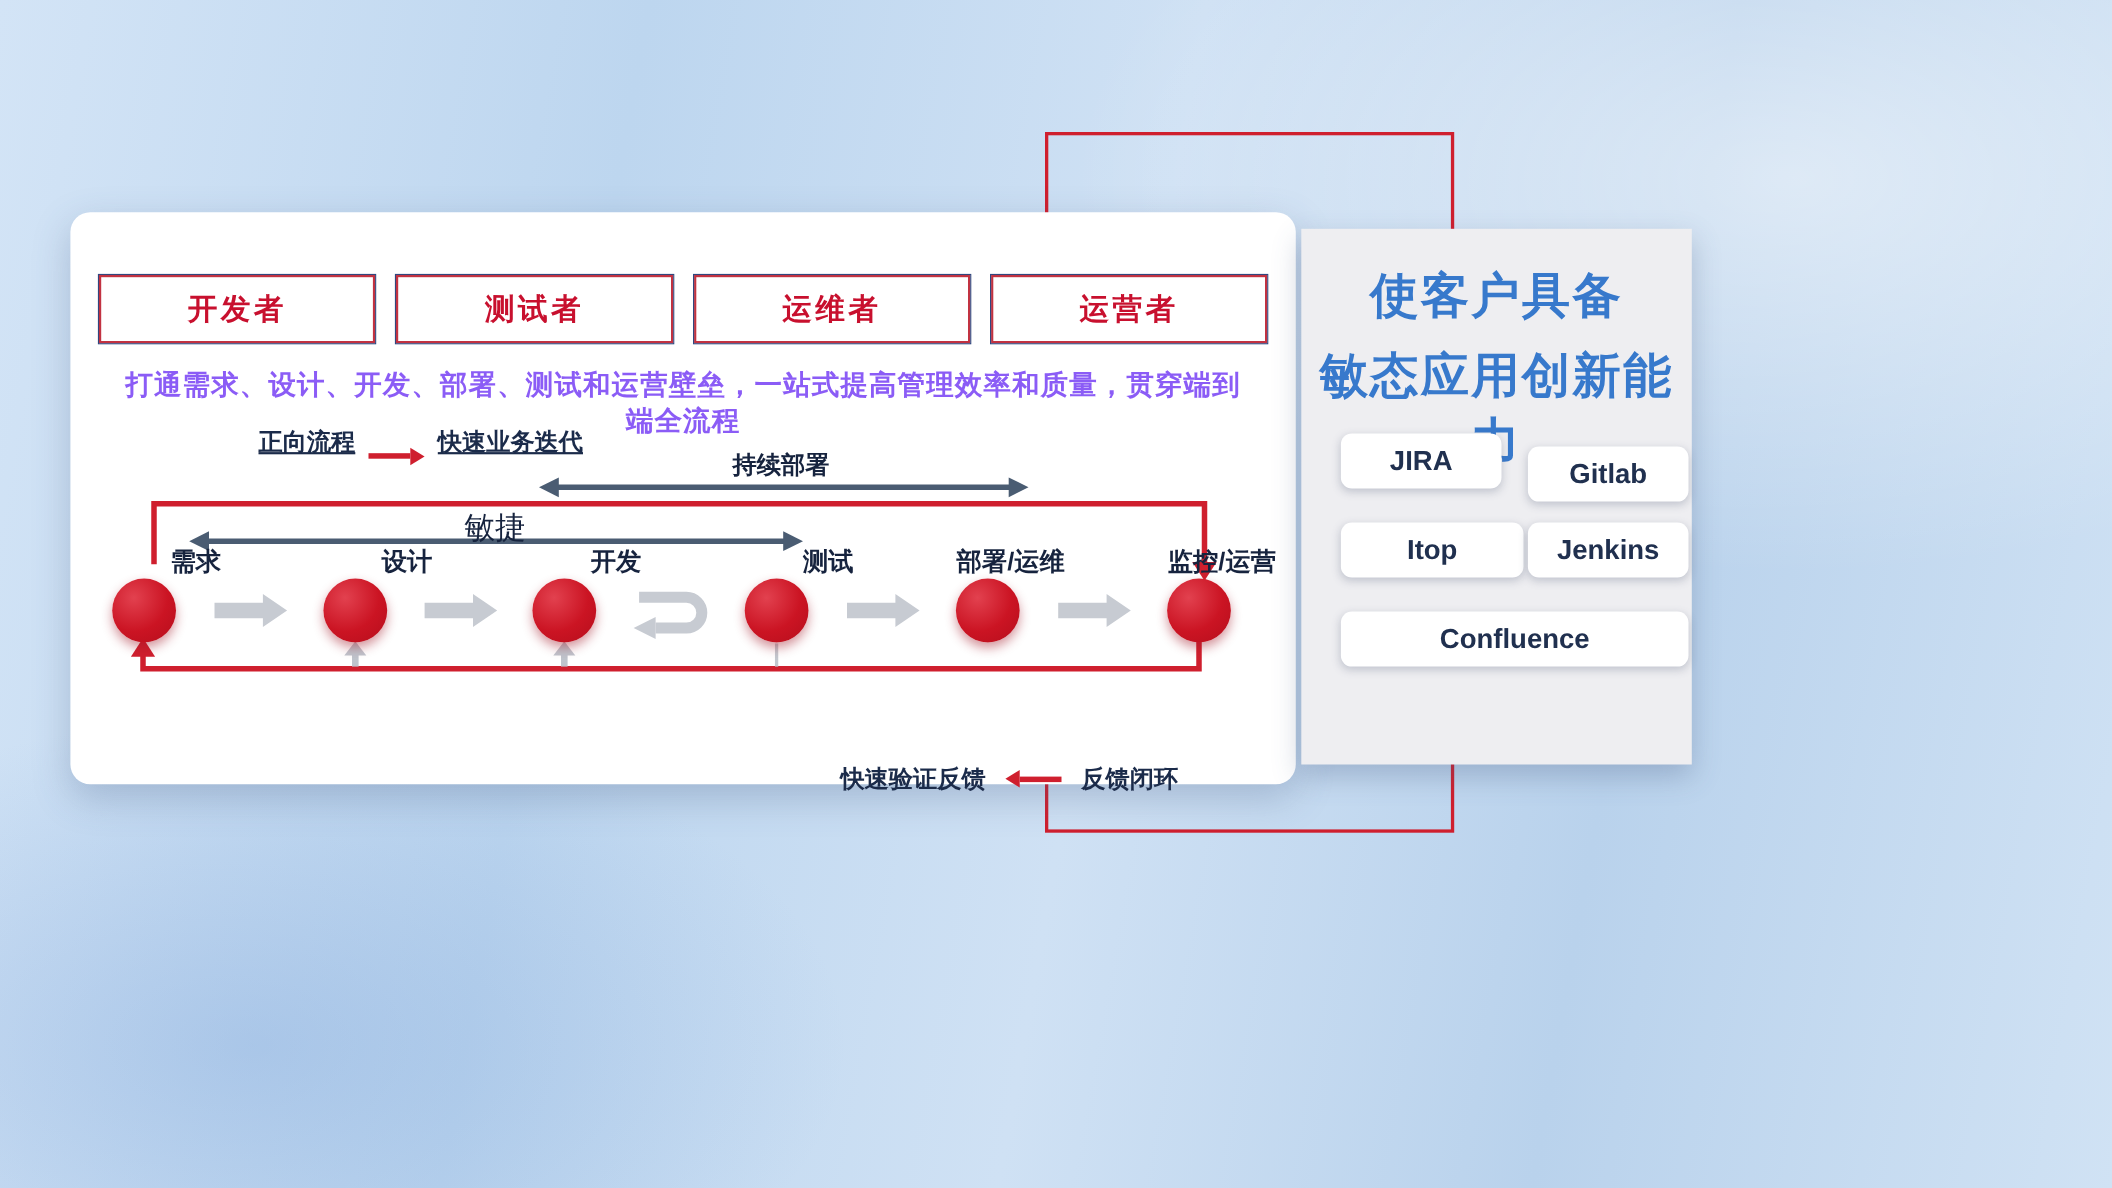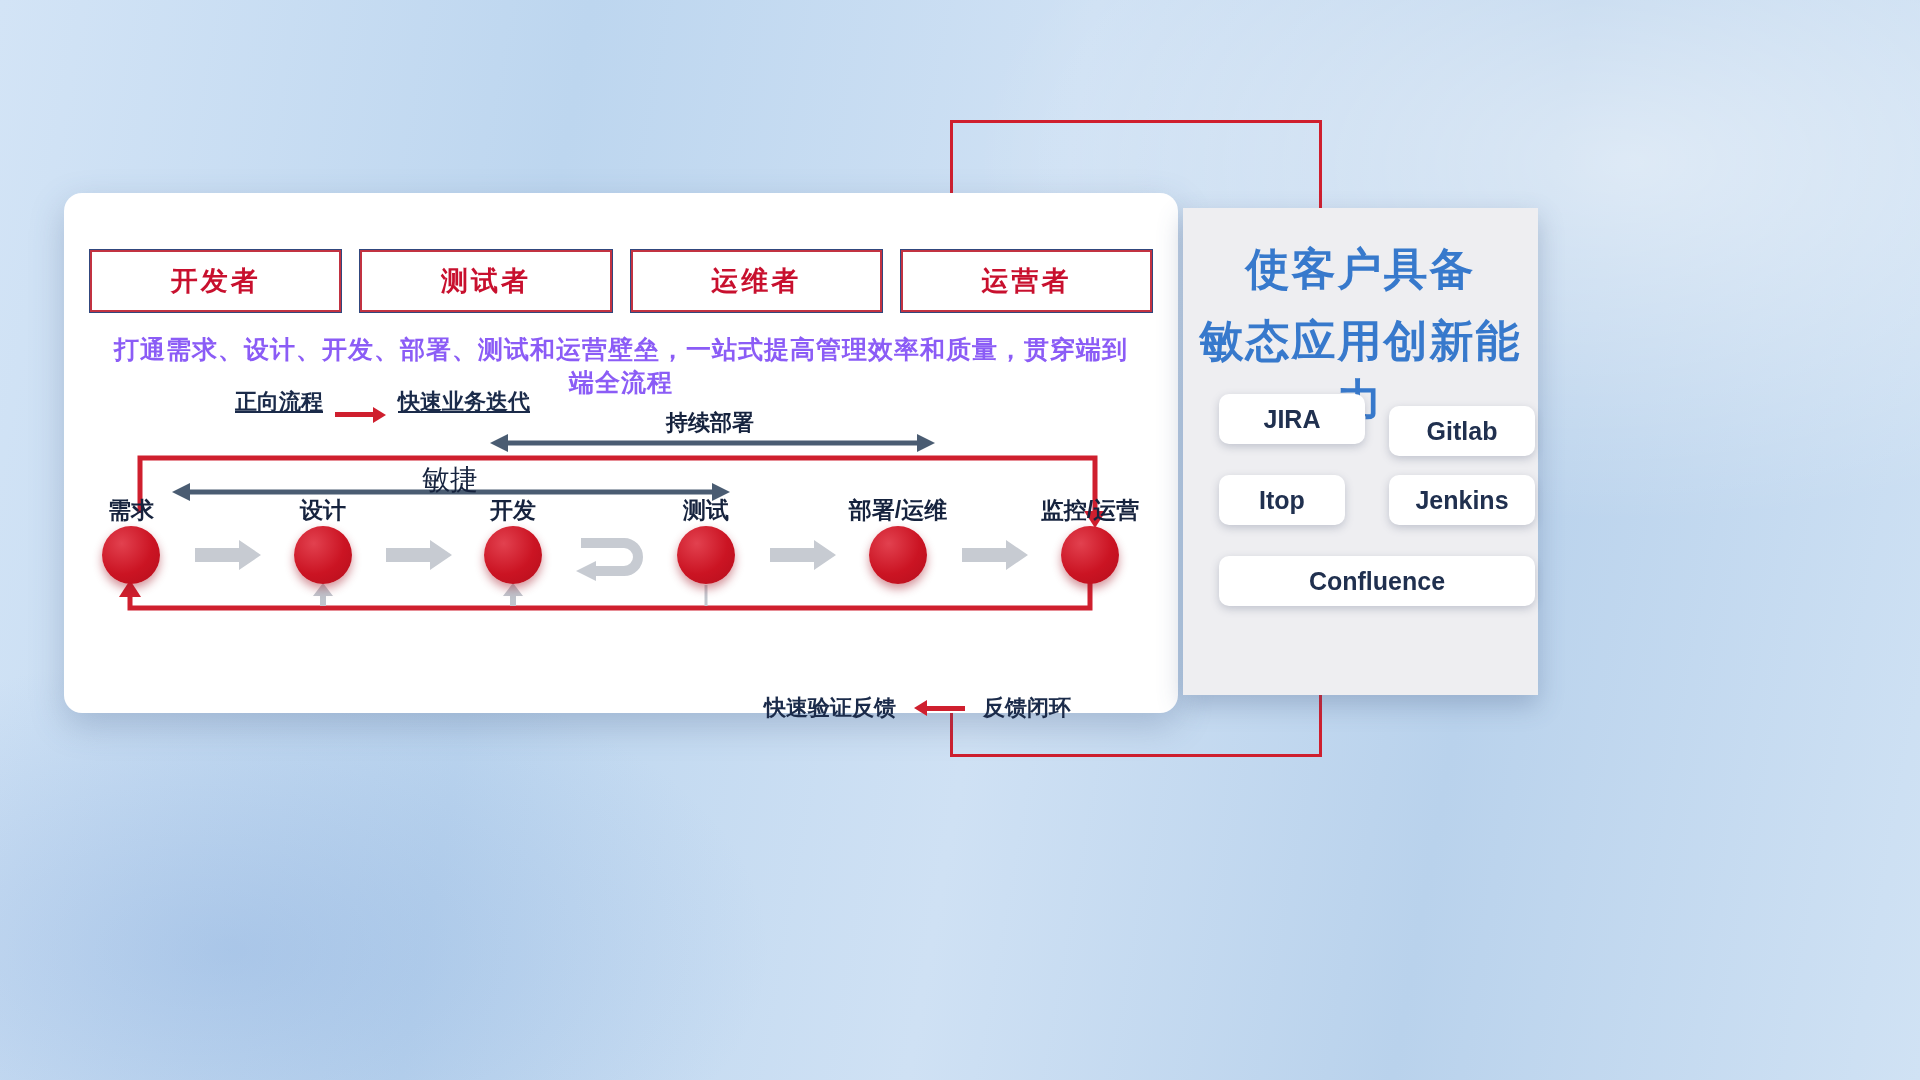--- a/index.html
+++ b/index.html
@@ -79,21 +79,21 @@
   
   .flow-svg{position:absolute;left:0;top:0;width:1114px;height:520px;}
   .s-red{stroke:var(--red);}
   .f-red{fill:var(--red);}
   .s-slate{stroke:var(--slate);}
   .f-slate{fill:var(--slate);}
   .f-gray{fill:var(--gray-arrow);}
   .s-gray{stroke:var(--gray-arrow);}
 
   
-  .stage{position:absolute;top:303px;width:140px;text-align:center;}
+  .stage{position:absolute;top:303px;width:140px;text-align:right;}
   .stage-label{font-size:23px;font-weight:700;color:var(--navy);height:28px;line-height:28px;}
   .stage-dot{
     width:58px;height:58px;border-radius:50%;margin:2px auto 0;
     background:radial-gradient(circle at 34% 30%, #e2414f 0%, #cb1423 55%, #b50e1c 100%);
     box-shadow:0 5px 10px rgba(160,20,35,.45);
   }
 
   
   .panel{
     position:absolute;left:1183px;top:208px;width:355px;height:487px;
@@ -221,18 +221,18 @@
       <span>反馈闭环</span>
     </div>
 
   </div>
 
   <div class="panel">
     <div class="panel-title l1">使客户具备</div>
     <div class="panel-title l2">敏态应用创新能力</div>
     <div class="tool" style="left:13px;top:186px;width:146px">JIRA</div>
     <div class="tool" style="left:183px;top:198px;width:146px">Gitlab</div>
-    <div class="tool" style="left:13px;top:267px;width:126px">Itop</div>
+    <div class="tool" style="left:13px;top:267px;width:166px">Itop</div>
     <div class="tool" style="left:183px;top:267px;width:146px">Jenkins</div>
     <div class="tool" style="left:13px;top:348px;width:316px">Confluence</div>
   </div>
 
 </div>
 
 </body></html>

